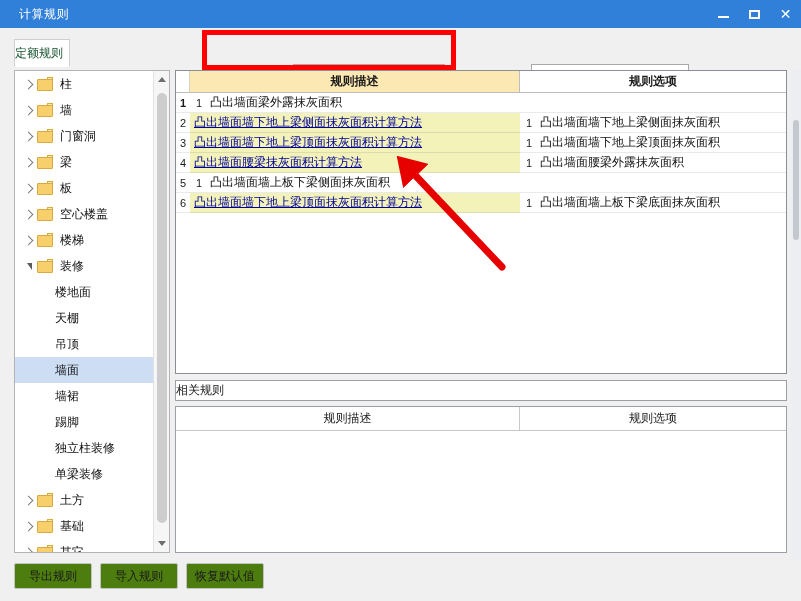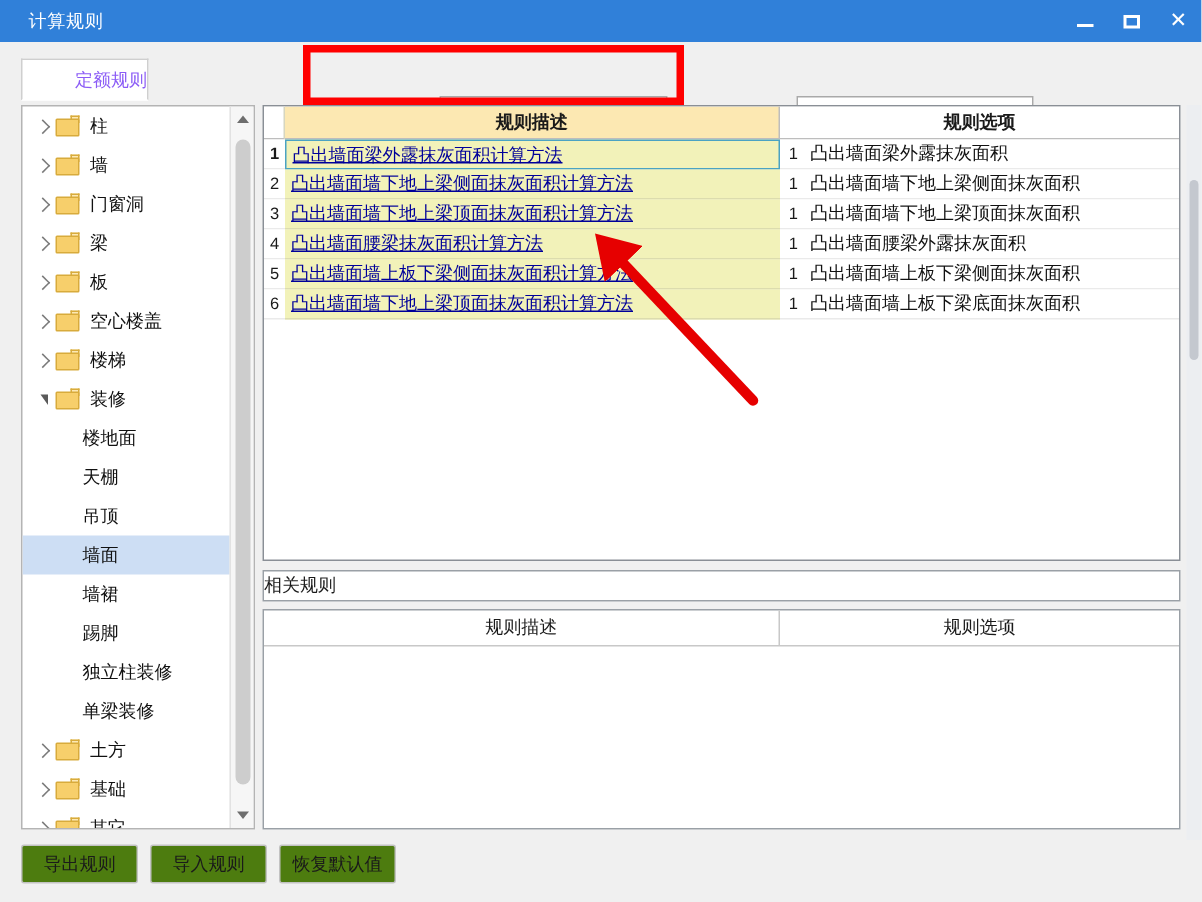--- a/index.html
+++ b/index.html
@@ -44,26 +44,26 @@
   .glyph-close { font-size: 14px; line-height: 14px; color: #fff; font-family: "DejaVu Sans", sans-serif; }
 
   
   .toolstrip {
     position: absolute; left: 0; top: 28px;
     width: 801px; height: 42px;
     background: #f0f0f0;
   }
   .tab {
     position: absolute; left: 14px; top: 11px;
-    width: 85px; height: 28px;
+    width: 56px; height: 28px;
     background: #ffffff;
     border: 1px solid #cfcfcf;
     border-bottom: 1px solid #ffffff;
-    display: flex; align-items: center; justify-content: flex-end;
-    font-size: 12px; color: #8b5cf6;
+    display: flex; align-items: center; justify-content: flex-start;
+    font-size: 12px; color: #14532d;
     box-sizing: border-box;
   }
 
   .filter-label {
     position: absolute; font-size: 12px; color: #202020;
     top: 42px;
   }
   .lbl-qty  { left: 216px; }
   .lbl-ded  { left: 451px; }
 
@@ -542,21 +542,20 @@
 
   <div class="grid-panel">
     <div class="grid-header">
       <div class="gh-gutter"></div>
       <div class="gh-cell gh-desc">规则描述</div>
       <div class="gh-cell gh-opt">规则选项</div>
     </div>
     <div id="rules-rows">
         <div class="grid-row sel">
           <div class="g-num">1</div>
-          <div class="g-desc">凸出墙面梁外露抹灰面积计算方法</div>
           <div class="g-optnum">1</div>
           <div class="g-opt">凸出墙面梁外露抹灰面积</div>
         </div>
         <div class="grid-row">
           <div class="g-num">2</div>
           <div class="g-desc">凸出墙面墙下地上梁侧面抹灰面积计算方法</div>
           <div class="g-optnum">1</div>
           <div class="g-opt">凸出墙面墙下地上梁侧面抹灰面积</div>
         </div>
         <div class="grid-row">
@@ -566,21 +565,20 @@
           <div class="g-opt">凸出墙面墙下地上梁顶面抹灰面积</div>
         </div>
         <div class="grid-row">
           <div class="g-num">4</div>
           <div class="g-desc">凸出墙面腰梁抹灰面积计算方法</div>
           <div class="g-optnum">1</div>
           <div class="g-opt">凸出墙面腰梁外露抹灰面积</div>
         </div>
         <div class="grid-row">
           <div class="g-num">5</div>
-          <div class="g-desc">凸出墙面墙上板下梁侧面抹灰面积计算方法</div>
           <div class="g-optnum">1</div>
           <div class="g-opt">凸出墙面墙上板下梁侧面抹灰面积</div>
         </div>
         <div class="grid-row">
           <div class="g-num">6</div>
           <div class="g-desc">凸出墙面墙下地上梁顶面抹灰面积计算方法</div>
           <div class="g-optnum">1</div>
           <div class="g-opt">凸出墙面墙上板下梁底面抹灰面积</div>
         </div>
       </div>

